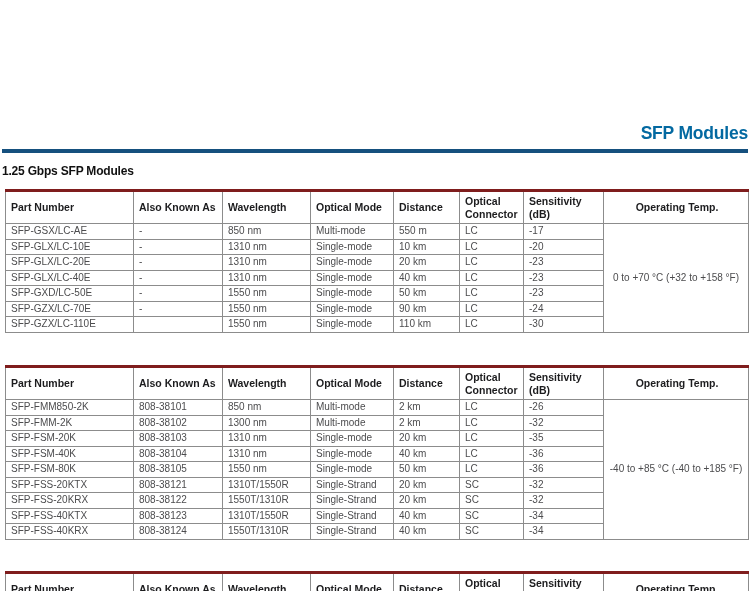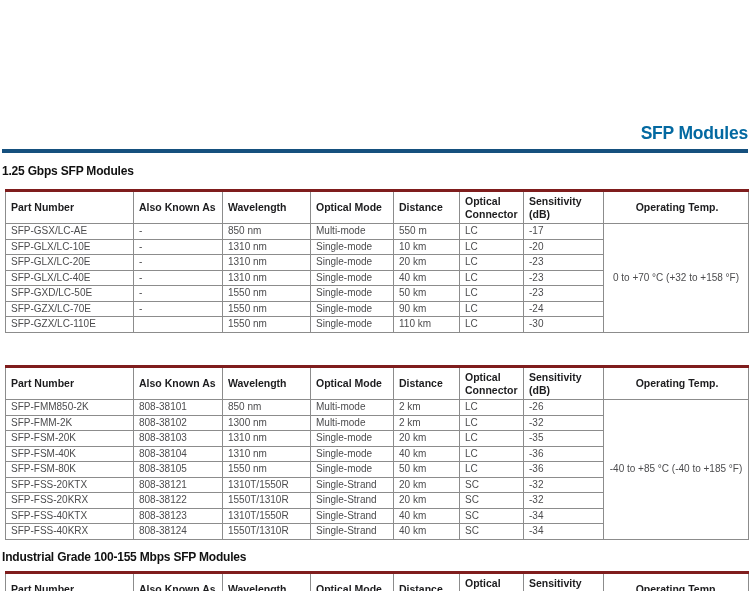--- a/index.html
+++ b/index.html
@@ -283,21 +283,20 @@
           <td>808-38124</td>
           <td>1550T/1310R</td>
           <td>Single-Strand</td>
           <td>40 km</td>
           <td>SC</td>
           <td>-34</td>
         </tr>
       </tbody>
     </table>
 
-  <div class="section-heading" id="heading-2">Industrial Grade 100-155 Mbps SFP Modules</div>
   <table class="spec-table" id="table-2">
     <colgroup>
       <col style="width:128px">
         <col style="width:89px">
         <col style="width:88px">
         <col style="width:83px">
       <col style="width:66px">
         <col style="width:64px">
         <col style="width:80px">
         <col style="width:145px">

